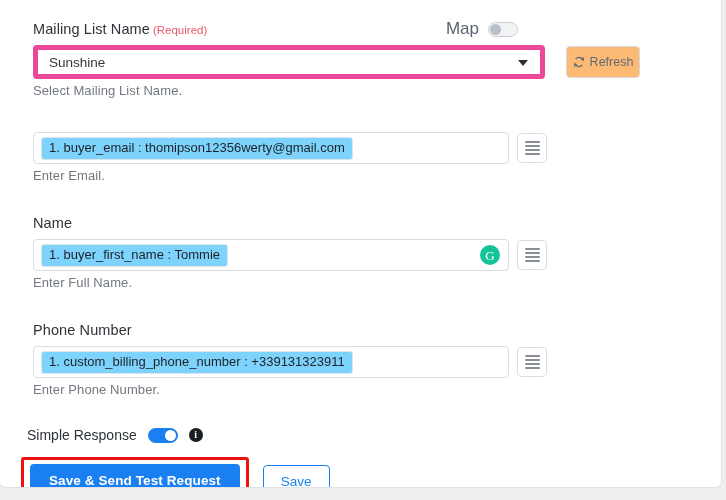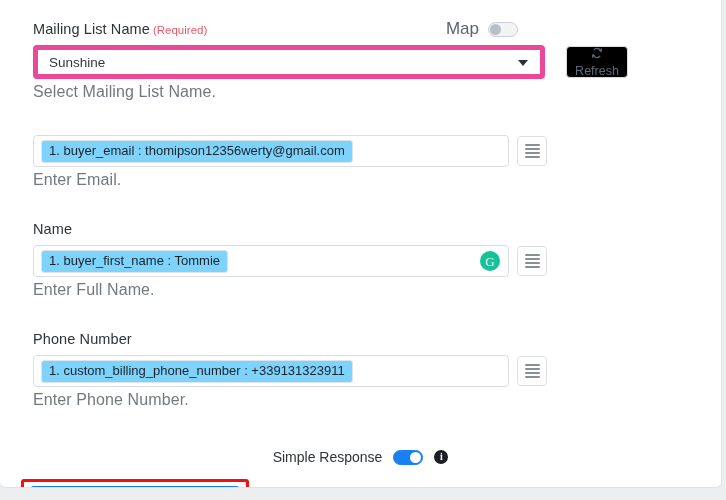--- a/index.html
+++ b/index.html
@@ -130,33 +130,32 @@
     right: 12px;
     top: 50%;
     width: 0; height: 0;
     margin-top: -2px;
     border-left: 5px solid transparent;
     border-right: 5px solid transparent;
     border-top: 6px solid #2b3038;
   }
 
   .refresh-btn {
-    width: 62px;
+    width: 74px;
     height: 32px;
     border: 1px solid #d6dadf;
     border-radius: 4px;
-    background: #000000;
+    background: #fdba74;
     display: flex;
     align-items: center;
     justify-content: center;
     gap: 5px;
     margin-left: 13px;
     cursor: pointer;
     box-sizing: border-box;
-    flex-direction: column;
   }
   .refresh-btn .txt {
     font-size: 12.5px;
     color: #5f6a77;
   }
   .refresh-icon svg { display: block; }
 
   
   .token-input {
     width: 476px;
@@ -216,37 +215,36 @@
   }
   .burger-btn i {
     display: block;
     width: 15px;
     height: 2px;
     background: #878e98;
     border-radius: 1px;
   }
 
   .helper {
-    font-size: 16px;
+    font-size: 13px;
     color: #72787f;
     margin-top: 4px;
     letter-spacing: .1px;
   }
 
   
   .gap-a { height: 29px; }
 
   
   .simple-row {
     display: flex;
     align-items: center;
     gap: 11px;
-    margin-top: 40px;
+    margin-top: 30px;
     margin-left: 5px;
-    justify-content: center;
   }
   .simple-label {
     font-size: 14px;
     color: #2e3338;
   }
   .info-icon {
     width: 14px;
     height: 14px;
     border-radius: 50%;
     background: #1b1f24;

